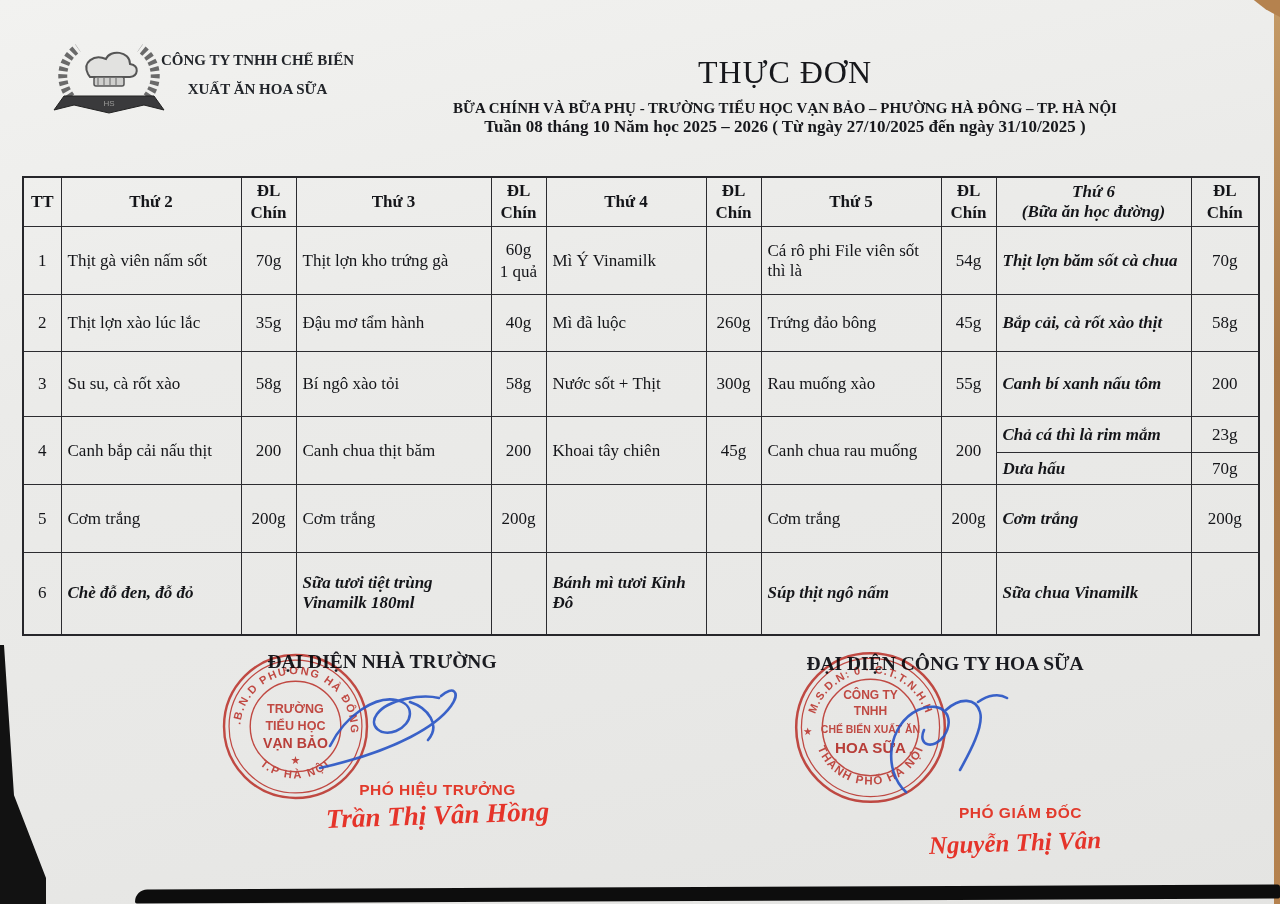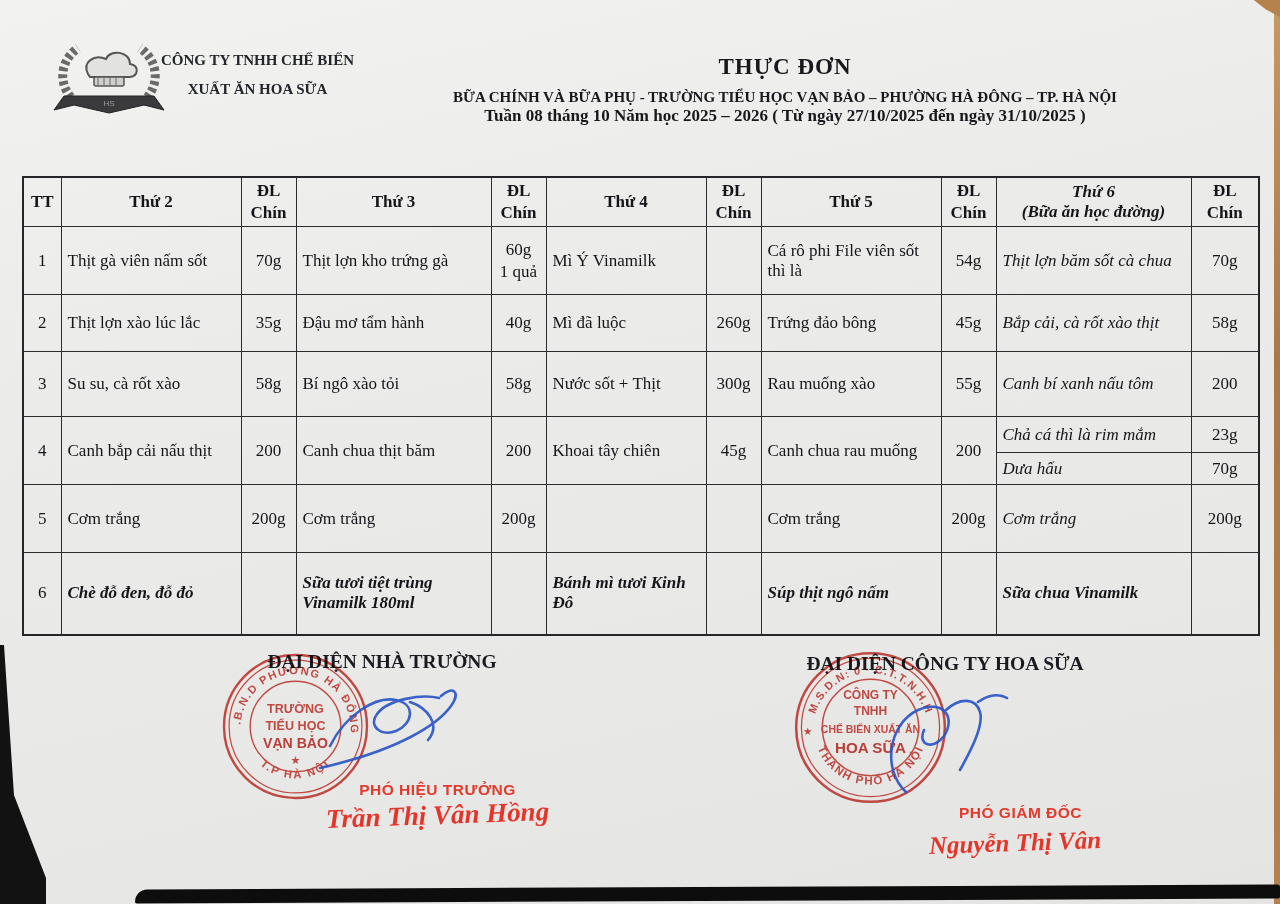--- a/index.html
+++ b/index.html
@@ -16,33 +16,33 @@
   .edge-bottom { position:absolute; left:135px; right:0; bottom:3px; height:14px;
     background:#0d0d0d; border-radius:14px 3px 2px 2px; transform:rotate(-0.25deg); }
   .edge-bl { position:absolute; left:0; top:645px; bottom:0; width:46px; background:#121212;
     clip-path:polygon(0 0,4px 0,14px 58%,46px 90%,46px 100%,0 100%); }
 
   
   .logo { position:absolute; left:48px; top:36px; width:122px; height:90px; }
   .company { position:absolute; left:155px; top:46px; width:205px; text-align:center;
     font-weight:bold; font-size:15px; color:#23262b; line-height:1.95; }
   .doc-header { position:absolute; left:290px; top:54px; width:990px; text-align:center; color:#17181c; }
-  .doc-title { font-size:23px; font-weight:bold; letter-spacing:1px; }
+  .doc-title { font-size:32px; font-weight:normal; letter-spacing:1px; }
   .doc-subtitle { font-size:15px; font-weight:bold; margin-top:9px; }
   .doc-week { font-size:17px; font-weight:bold; }
 
   
   table.menu { position:absolute; left:22px; top:176px; width:1236px; table-layout:fixed;
     border-collapse:collapse; border:2.5px solid #26262a; font-size:17px; color:#141519;padding-left:8px; }
   table.menu td { border:1.5px solid #2c2c30; vertical-align:middle; padding:2px 6px; overflow:hidden; }
   tr.hdr td { text-align:center; font-weight:bold; padding:2px 2px; }
   td.qty { text-align:center; padding:2px 2px; }
   td.num { text-align:center; }
   td.num-top { text-align:center; vertical-align:top; padding-top:3px; }
-  td.fri { font-weight:normal; font-style:italic; }
+  td.fri { font-weight:bold; font-style:italic; }
   tr.snack td.dish { font-weight:bold; font-style:italic; }
   .pre { white-space:pre-line; line-height:1.3; }
   .h-hdr{height:46px} .h-r1{height:68px} .h-r2{height:57px} .h-r3{height:65px}
   .h-r4a{height:36px} .h-r4b{height:32px} .h-r5{height:68px} .h-r6{height:82px}
 
   
   .sig-head { position:absolute; font-weight:bold; font-size:19.5px; color:#1a1b20; text-align:center; z-index:3; }
   .sig-head.left { left:232px; top:651px; width:300px; }
   .sig-head.right { left:785px; top:653px; width:320px; }
   .sig-role { position:absolute; font-family:"Liberation Sans","DejaVu Sans",sans-serif;

